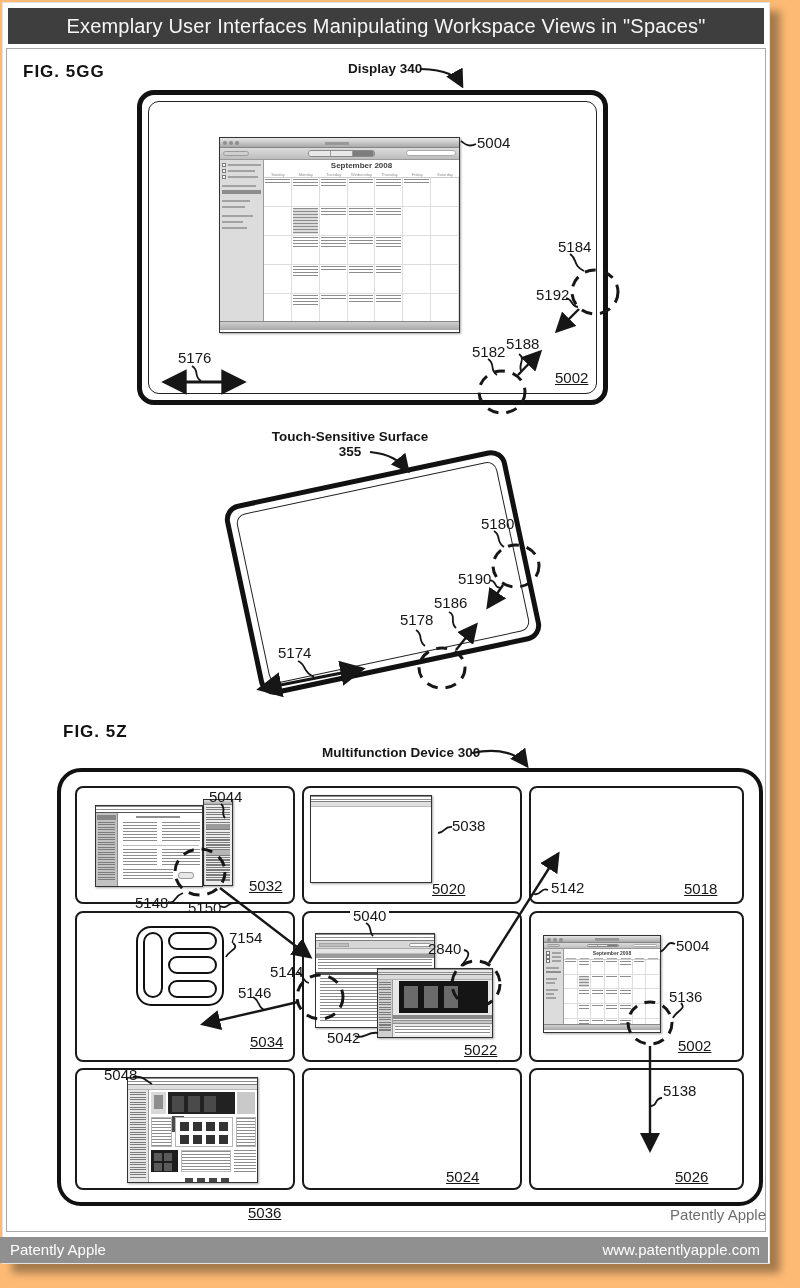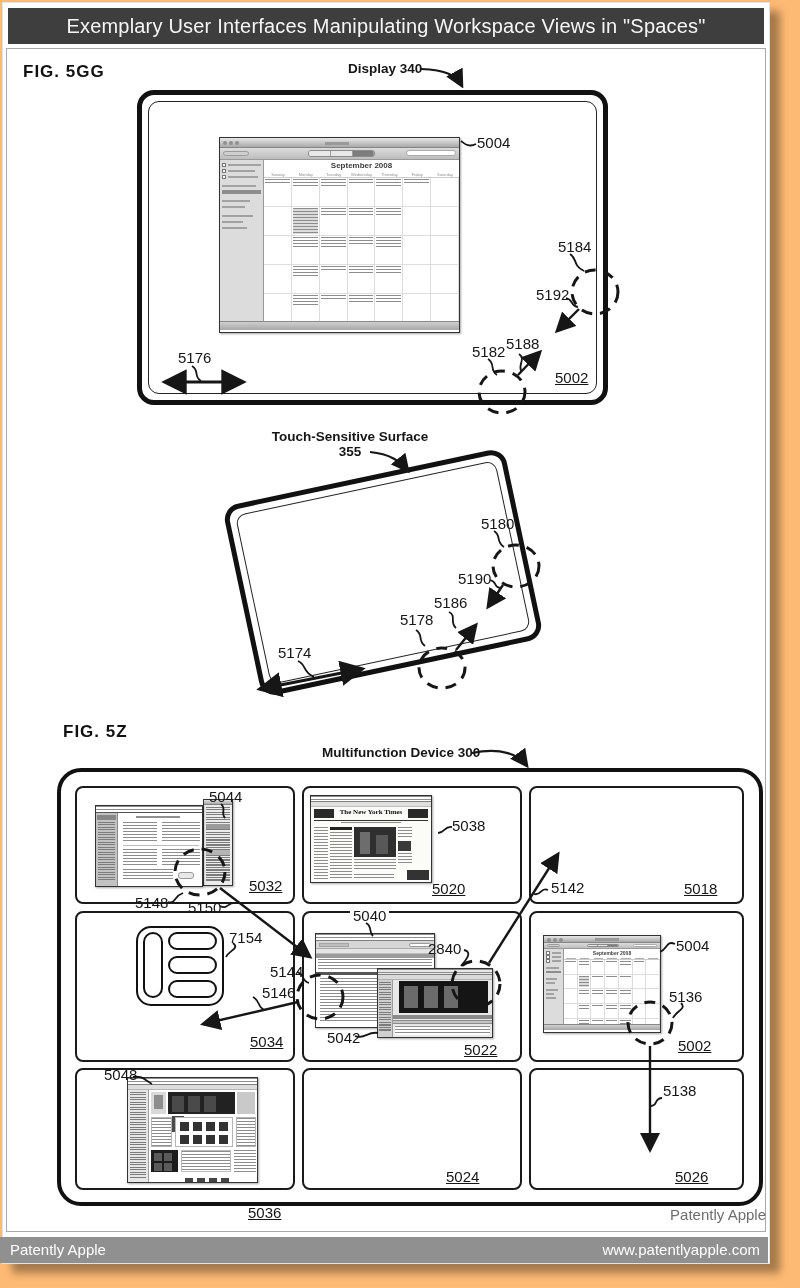--- a/index.html
+++ b/index.html
@@ -270,41 +270,20 @@
     <div style="position:absolute; left:27px; top:39px; right:3px; height:1px; background:#bbb;"></div>
     <div class="nz" style="position:absolute; left:27px; top:43px; width:34px; height:16px;"></div>
     <div class="nz" style="position:absolute; left:66px; top:43px; width:38px; height:16px;"></div>
     <div class="nz" style="position:absolute; left:27px; top:63px; width:50px; height:12px;"></div>
     <div style="position:absolute; left:82px; top:66px; width:16px; height:7px; border:1px solid #999; border-radius:3px; background:#e8e8e8;"></div>
   </div>
 
   <div class="win" style="left:310px; top:795px; width:122px; height:88px;">
     <div class="tb nz" style="height:6px;"></div>
     <div class="nz" style="height:5px; background:#e0e0e0; border-bottom:1px solid #bbb;"></div>
-    <div style="position:relative; height:75px; background:#fbfbf8;">
-      <div style="position:absolute; left:3px; top:2px; width:20px; height:9px; background:#2a2a2a;"></div>
-      <div style="position:absolute; right:3px; top:2px; width:20px; height:9px; background:#2a2a2a;"></div>
-      <div style="position:absolute; left:24px; right:24px; top:1px; height:11px; text-align:center;
-                  font-family:'Liberation Serif',serif; font-weight:bold; font-size:7px; color:#111;">The New York Times</div>
-      <div style="position:absolute; left:3px; top:13px; right:3px; height:1px; background:#333;"></div>
-      <div class="nz" style="position:absolute; left:30px; top:15px; right:30px; height:3px;"></div>
-      <div class="nz" style="position:absolute; left:3px; top:20px; width:14px; bottom:3px;"></div>
-      <div style="position:absolute; left:19px; top:20px; width:22px; height:3px; background:#222;"></div>
-      <div class="nz" style="position:absolute; left:19px; top:25px; width:22px; bottom:3px;"></div>
-      <div style="position:absolute; left:43px; top:20px; width:42px; height:30px; background:#2f2f2f;">
-        <div style="position:absolute; left:6px; top:5px; width:10px; height:22px; background:#6d6d6d;"></div>
-        <div style="position:absolute; left:22px; top:8px; width:12px; height:19px; background:#585858;"></div>
-      </div>
-      <div class="nz" style="position:absolute; left:43px; top:52px; width:42px; height:12px;"></div>
-      <div class="nz" style="position:absolute; left:87px; top:20px; width:14px; height:12px;"></div>
-      <div style="position:absolute; left:87px; top:34px; width:13px; height:10px; background:#3a3a3a;"></div>
-      <div class="nz" style="position:absolute; left:87px; top:46px; width:14px; height:10px;"></div>
-      <div style="position:absolute; right:2px; bottom:2px; width:22px; height:10px; background:#333;"></div>
-      <div class="nz" style="position:absolute; left:43px; bottom:2px; width:40px; height:6px;"></div>
-    </div>
   </div>
 
   <div style="position:absolute; left:136px; top:926px; width:88px; height:80px; border:2.5px solid #111; border-radius:15px; z-index:5;">
     <div style="position:absolute; left:5px; top:4px; width:20px; height:66px; border:2.5px solid #111; border-radius:11px;"></div>
     <div style="position:absolute; left:30px; top:4px;  width:49px; height:18px; border:2.5px solid #111; border-radius:9px;"></div>
     <div style="position:absolute; left:30px; top:28px; width:49px; height:18px; border:2.5px solid #111; border-radius:9px;"></div>
     <div style="position:absolute; left:30px; top:52px; width:49px; height:18px; border:2.5px solid #111; border-radius:9px;"></div>
   </div>
 
   <div class="win" style="left:315px; top:933px; width:120px; height:95px;">
@@ -550,21 +529,21 @@
   <div class="lbl" style="left:209px; top:788px;">5044</div>
   <div class="lbl" style="left:135px; top:894px;">5148</div>
   <div class="lbl" style="left:188px; top:899px;">5150</div>
   <div class="lbl u" style="left:249px; top:877px;">5032</div>
   <div class="lbl" style="left:452px; top:817px;">5038</div>
   <div class="lbl u" style="left:432px; top:880px;">5020</div>
   <div class="lbl" style="left:551px; top:879px;">5142</div>
   <div class="lbl u" style="left:684px; top:880px;">5018</div>
   <div class="lbl" style="left:229px; top:929px;">7154</div>
   <div class="lbl" style="left:270px; top:963px;">5144</div>
-  <div class="lbl" style="left:238px; top:984px;margin-left:24px;">5146</div>
+  <div class="lbl" style="left:238px; top:984px;">5146</div>
   <div class="lbl u" style="left:250px; top:1033px;">5034</div>
   <div class="lbl bg" style="left:350px; top:873px; z-index:32;margin-top:34px;">5040</div>
   <div class="lbl" style="left:428px; top:940px;">2840</div>
   <div class="lbl" style="left:327px; top:1029px;">5042</div>
   <div class="lbl u" style="left:464px; top:1041px;">5022</div>
   <div class="lbl" style="left:676px; top:937px;">5004</div>
   <div class="lbl" style="left:669px; top:988px;">5136</div>
   <div class="lbl u" style="left:678px; top:1037px;">5002</div>
   <div class="lbl" style="left:104px; top:1066px;">5048</div>
   <div class="lbl u" style="left:248px; top:1204px;">5036</div>

